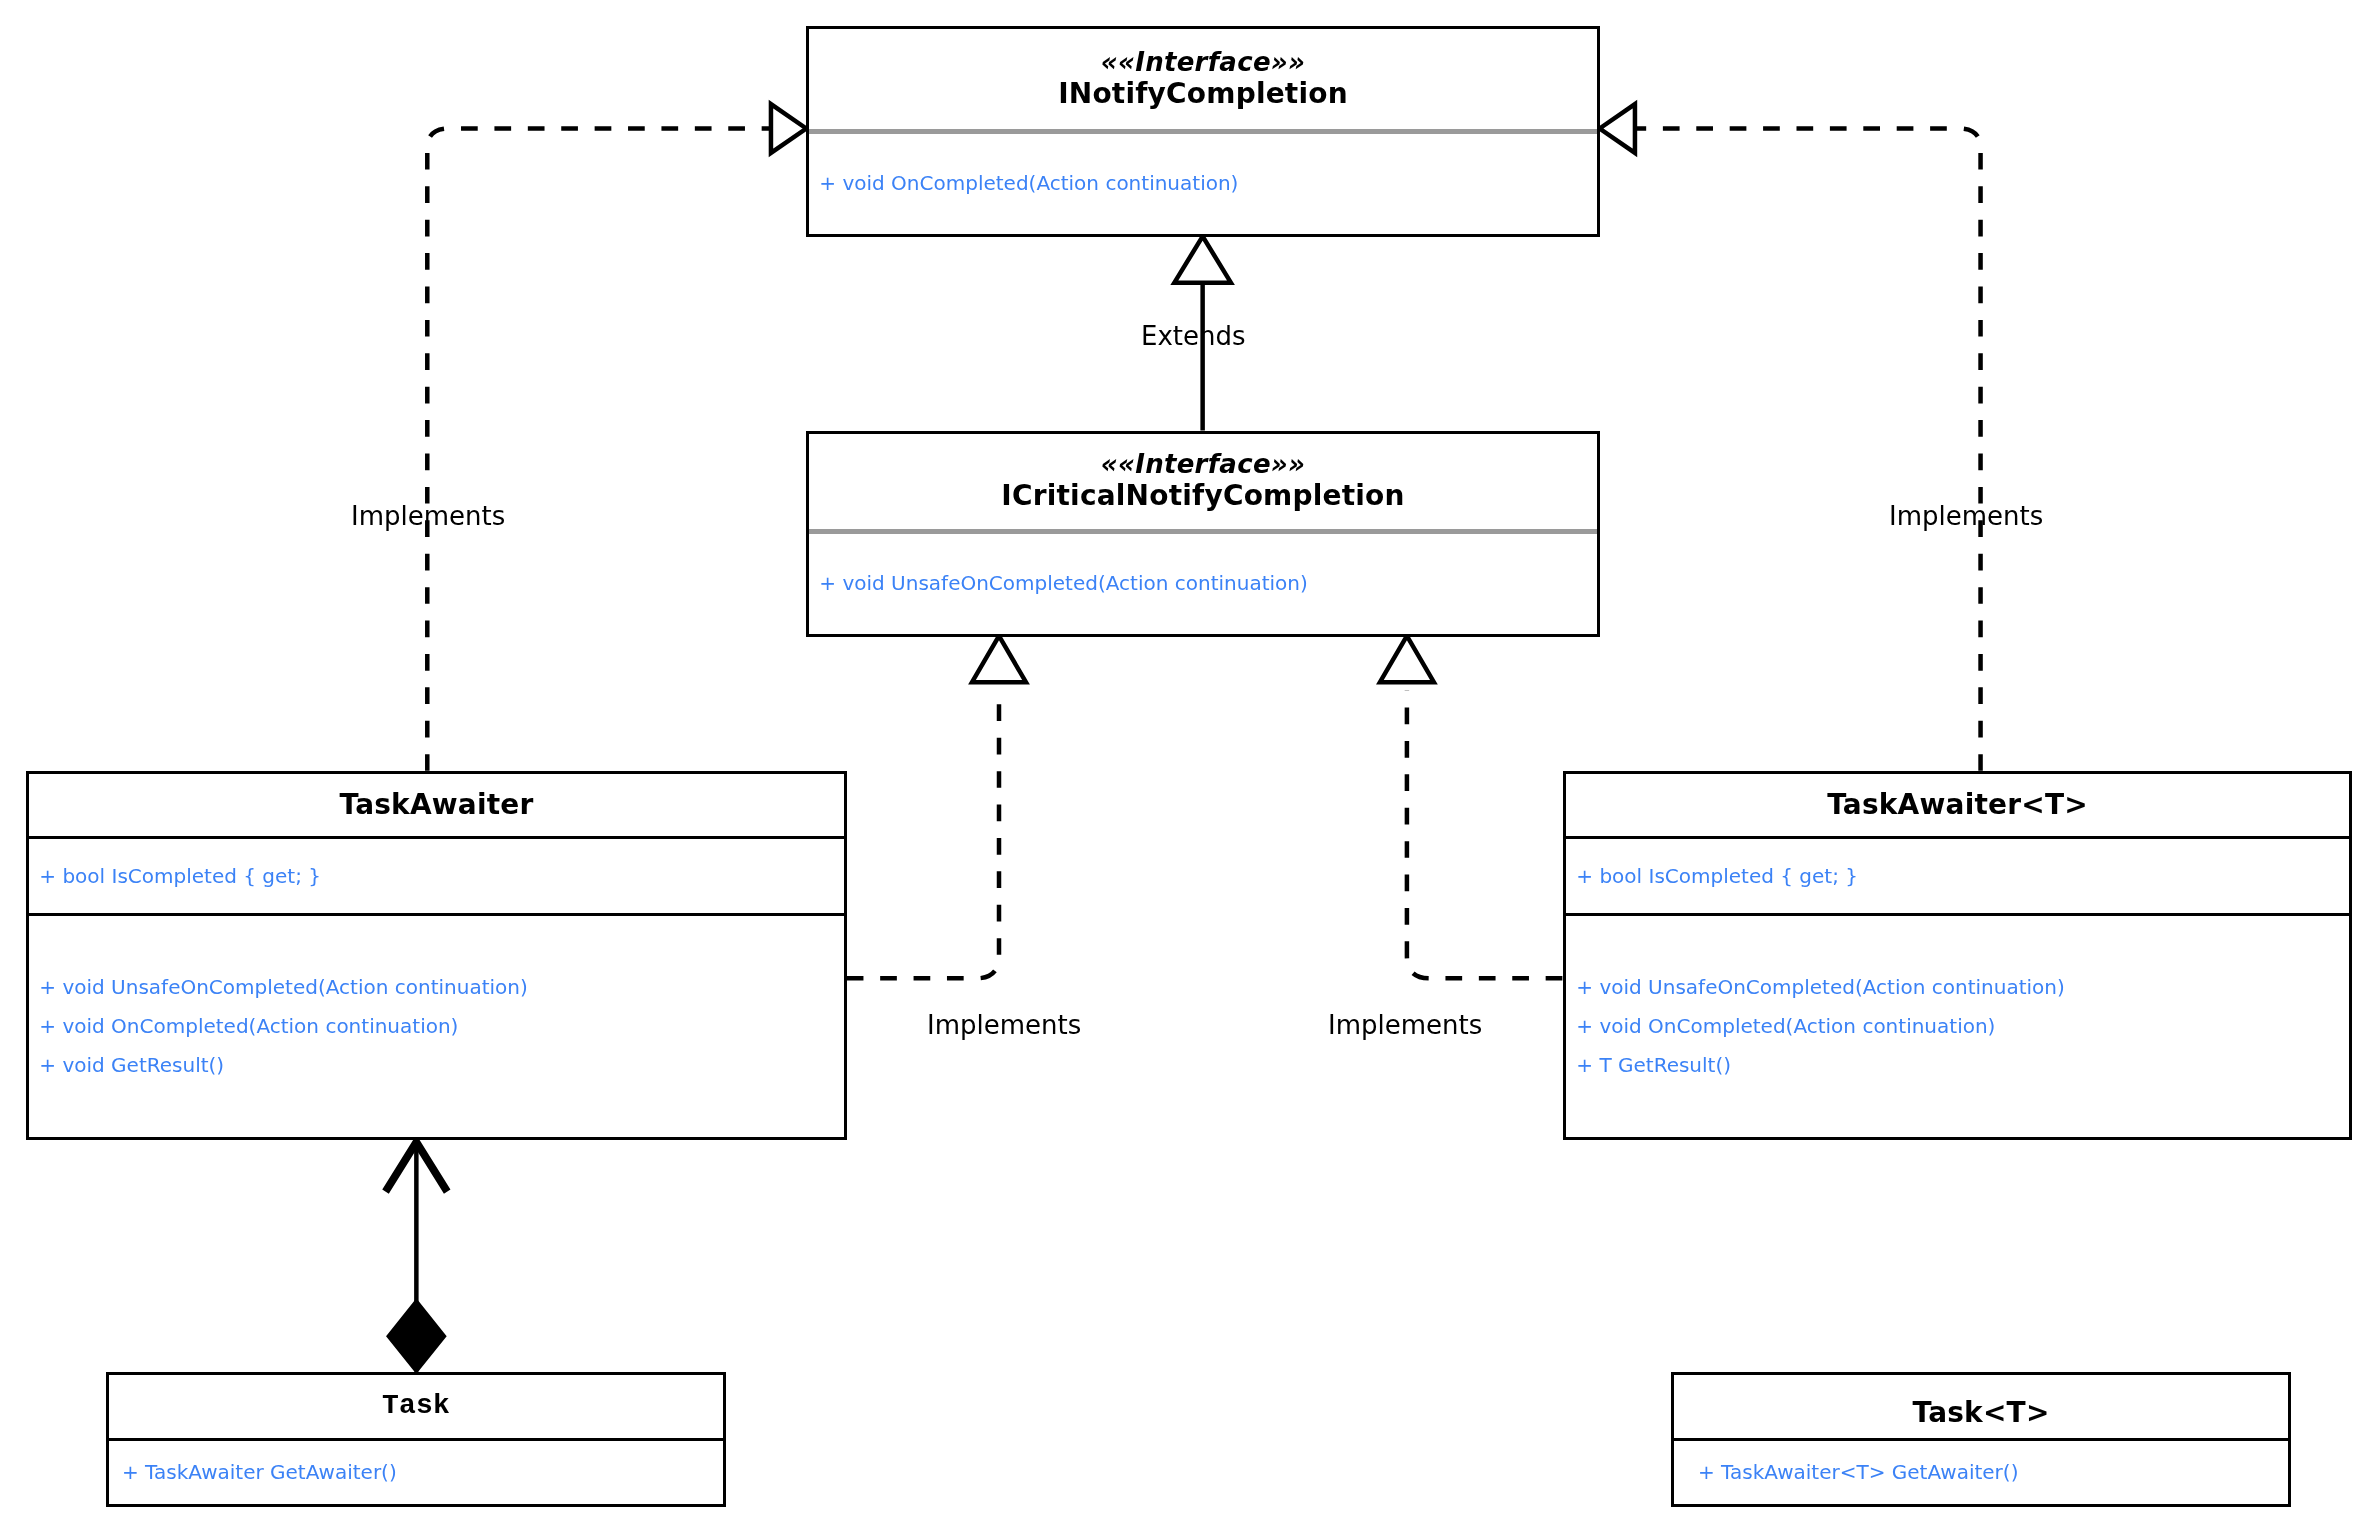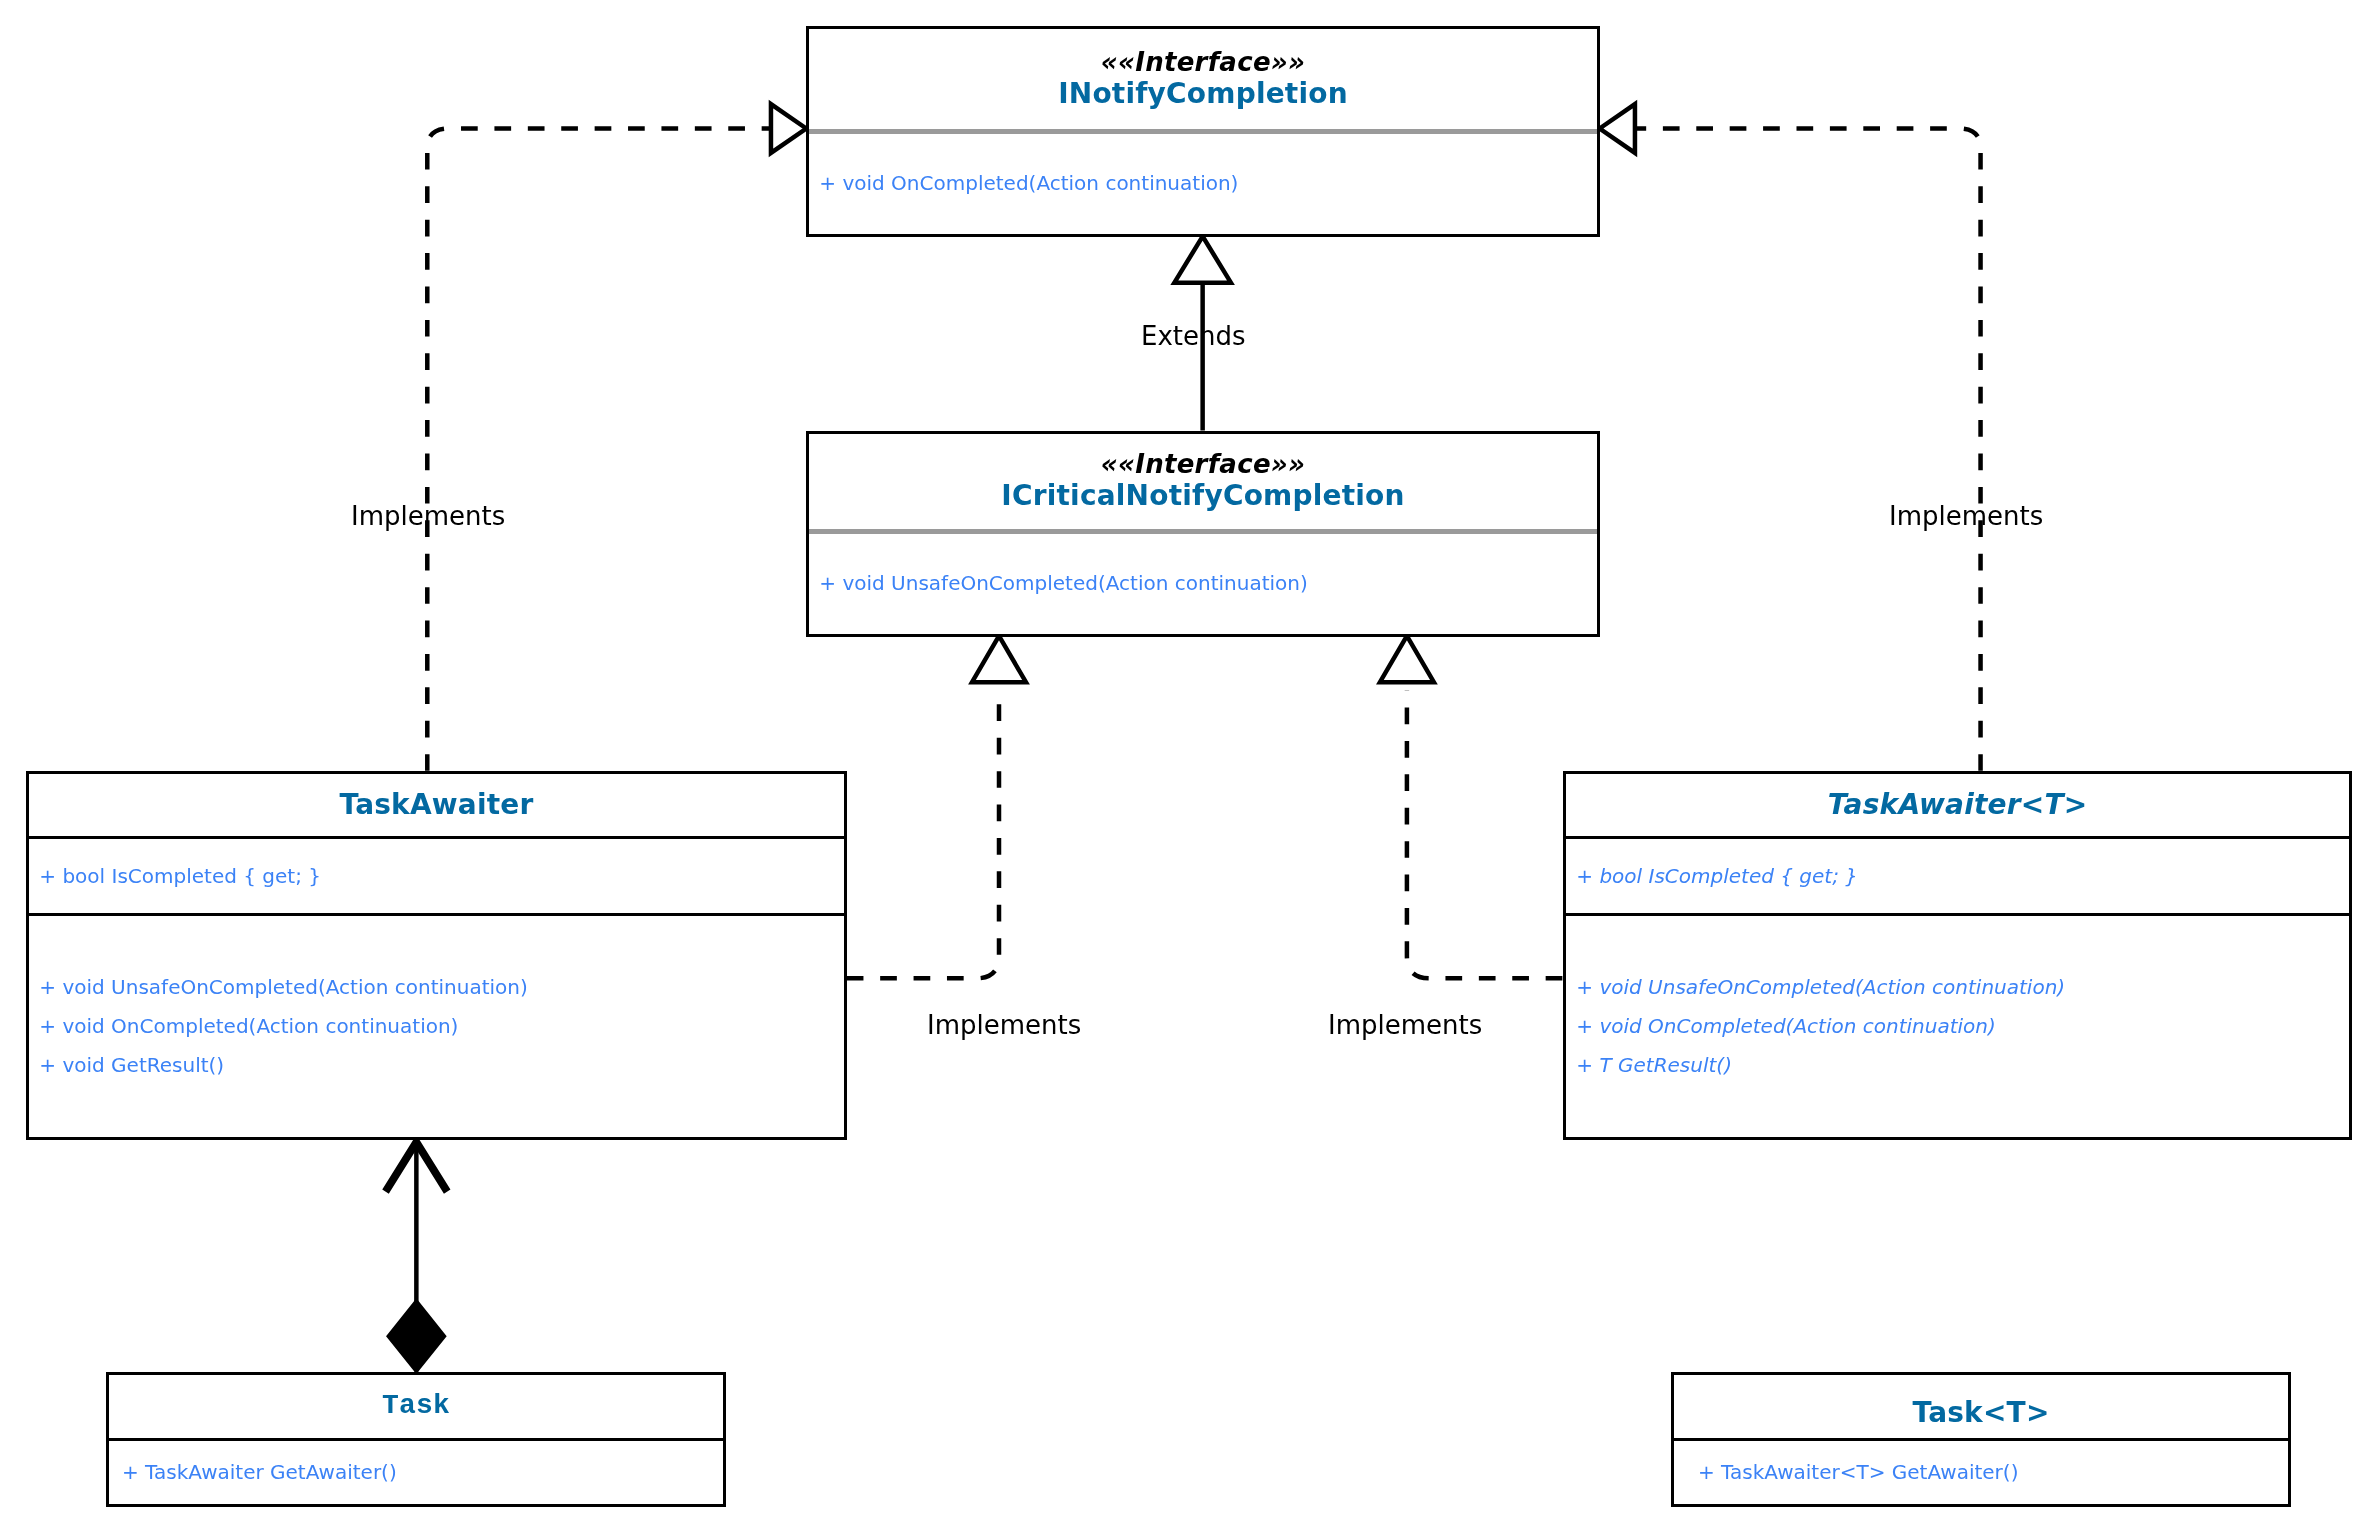--- a/index.html
+++ b/index.html
@@ -50,21 +50,21 @@
     font-weight: bold;
     font-size: 26px;
     line-height: 1.15;
     color: #000;
     letter-spacing: 0.3px;
   }
   .classname {
     font-weight: bold;
     font-size: 28px;
     line-height: 1.15;
-    color: #0369a1;
+    color: #000000;
     letter-spacing: 0.2px;
   }
   .sep-gray {
     height: 4.5px;
     background: #9a9a9a;
     width: 100%;
     flex: 0 0 auto;
   }
   .sep-black {
     height: 3.2px;
@@ -180,21 +180,21 @@
       <div class="member center-one">+ bool IsCompleted { get; }</div>
     </div>
     <div class="sep-black"></div>
     <div class="uml-compartment" style="flex:1; padding-left:10.3px;">
       <div class="member">+ void UnsafeOnCompleted(Action continuation)</div>
       <div class="member">+ void OnCompleted(Action continuation)</div>
       <div class="member">+ void GetResult()</div>
     </div>
   </div>
 
-  <div class="uml-box" style="left:1563px; top:771px; width:789px; height:369px;font-style:italic;">
+  <div class="uml-box" style="left:1563px; top:771px; width:789px; height:369px;">
     <div class="uml-header" style="height:62px;">
       <div class="classname">TaskAwaiter&lt;T&gt;</div>
     </div>
     <div class="sep-black"></div>
     <div class="uml-compartment" style="height:74px;">
       <div class="member center-one">+ bool IsCompleted { get; }</div>
     </div>
     <div class="sep-black"></div>
     <div class="uml-compartment" style="flex:1; padding-left:10.3px;">
       <div class="member">+ void UnsafeOnCompleted(Action continuation)</div>

